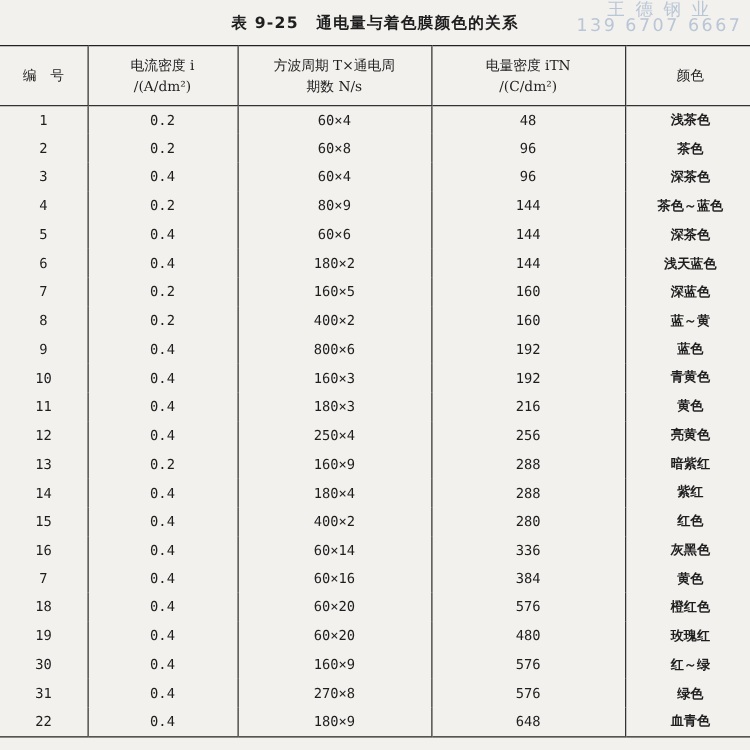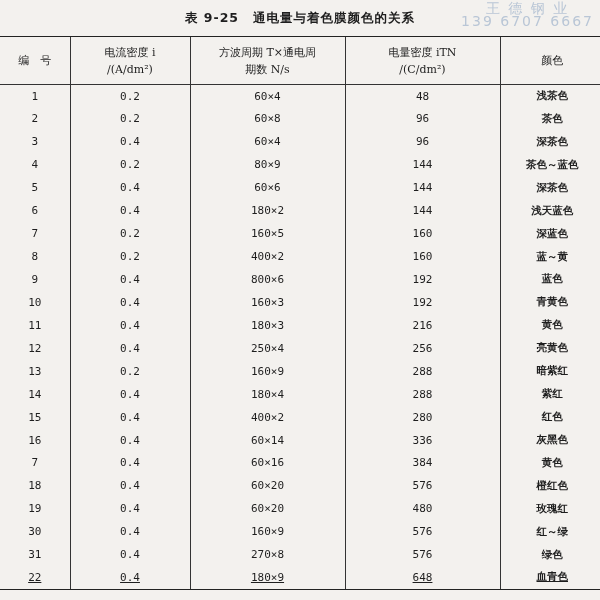--- a/index.html
+++ b/index.html
@@ -37,21 +37,21 @@
   }
   thead th:first-child { border-left: none; }
   thead th .hdr-line { display: block; }
   tbody tr { height: 22.95px; }
   tbody td {
     text-align: center; border-left: 1px solid #333; padding: 0;
     font-family: "DejaVu Sans Mono", "Liberation Mono", monospace; font-size: 11px;
   }
   tbody td:first-child { border-left: none; }
   tbody td.color-name { font-family: "DejaVu Sans", sans-serif; font-size: 10.5px; font-weight: bold; }
-  tbody tr:last-child td { border-bottom: 1.5px solid #222; text-decoration: underline; }
+  tbody tr:last-child td { border-bottom: 1.5px solid #222; }
 </style>
 </head>
 <body>
 
 <div class="watermark">
   <div>王 德 钢 业</div>
   <div>139 6707 6667</div>
 </div>
 
 <div class="title">

